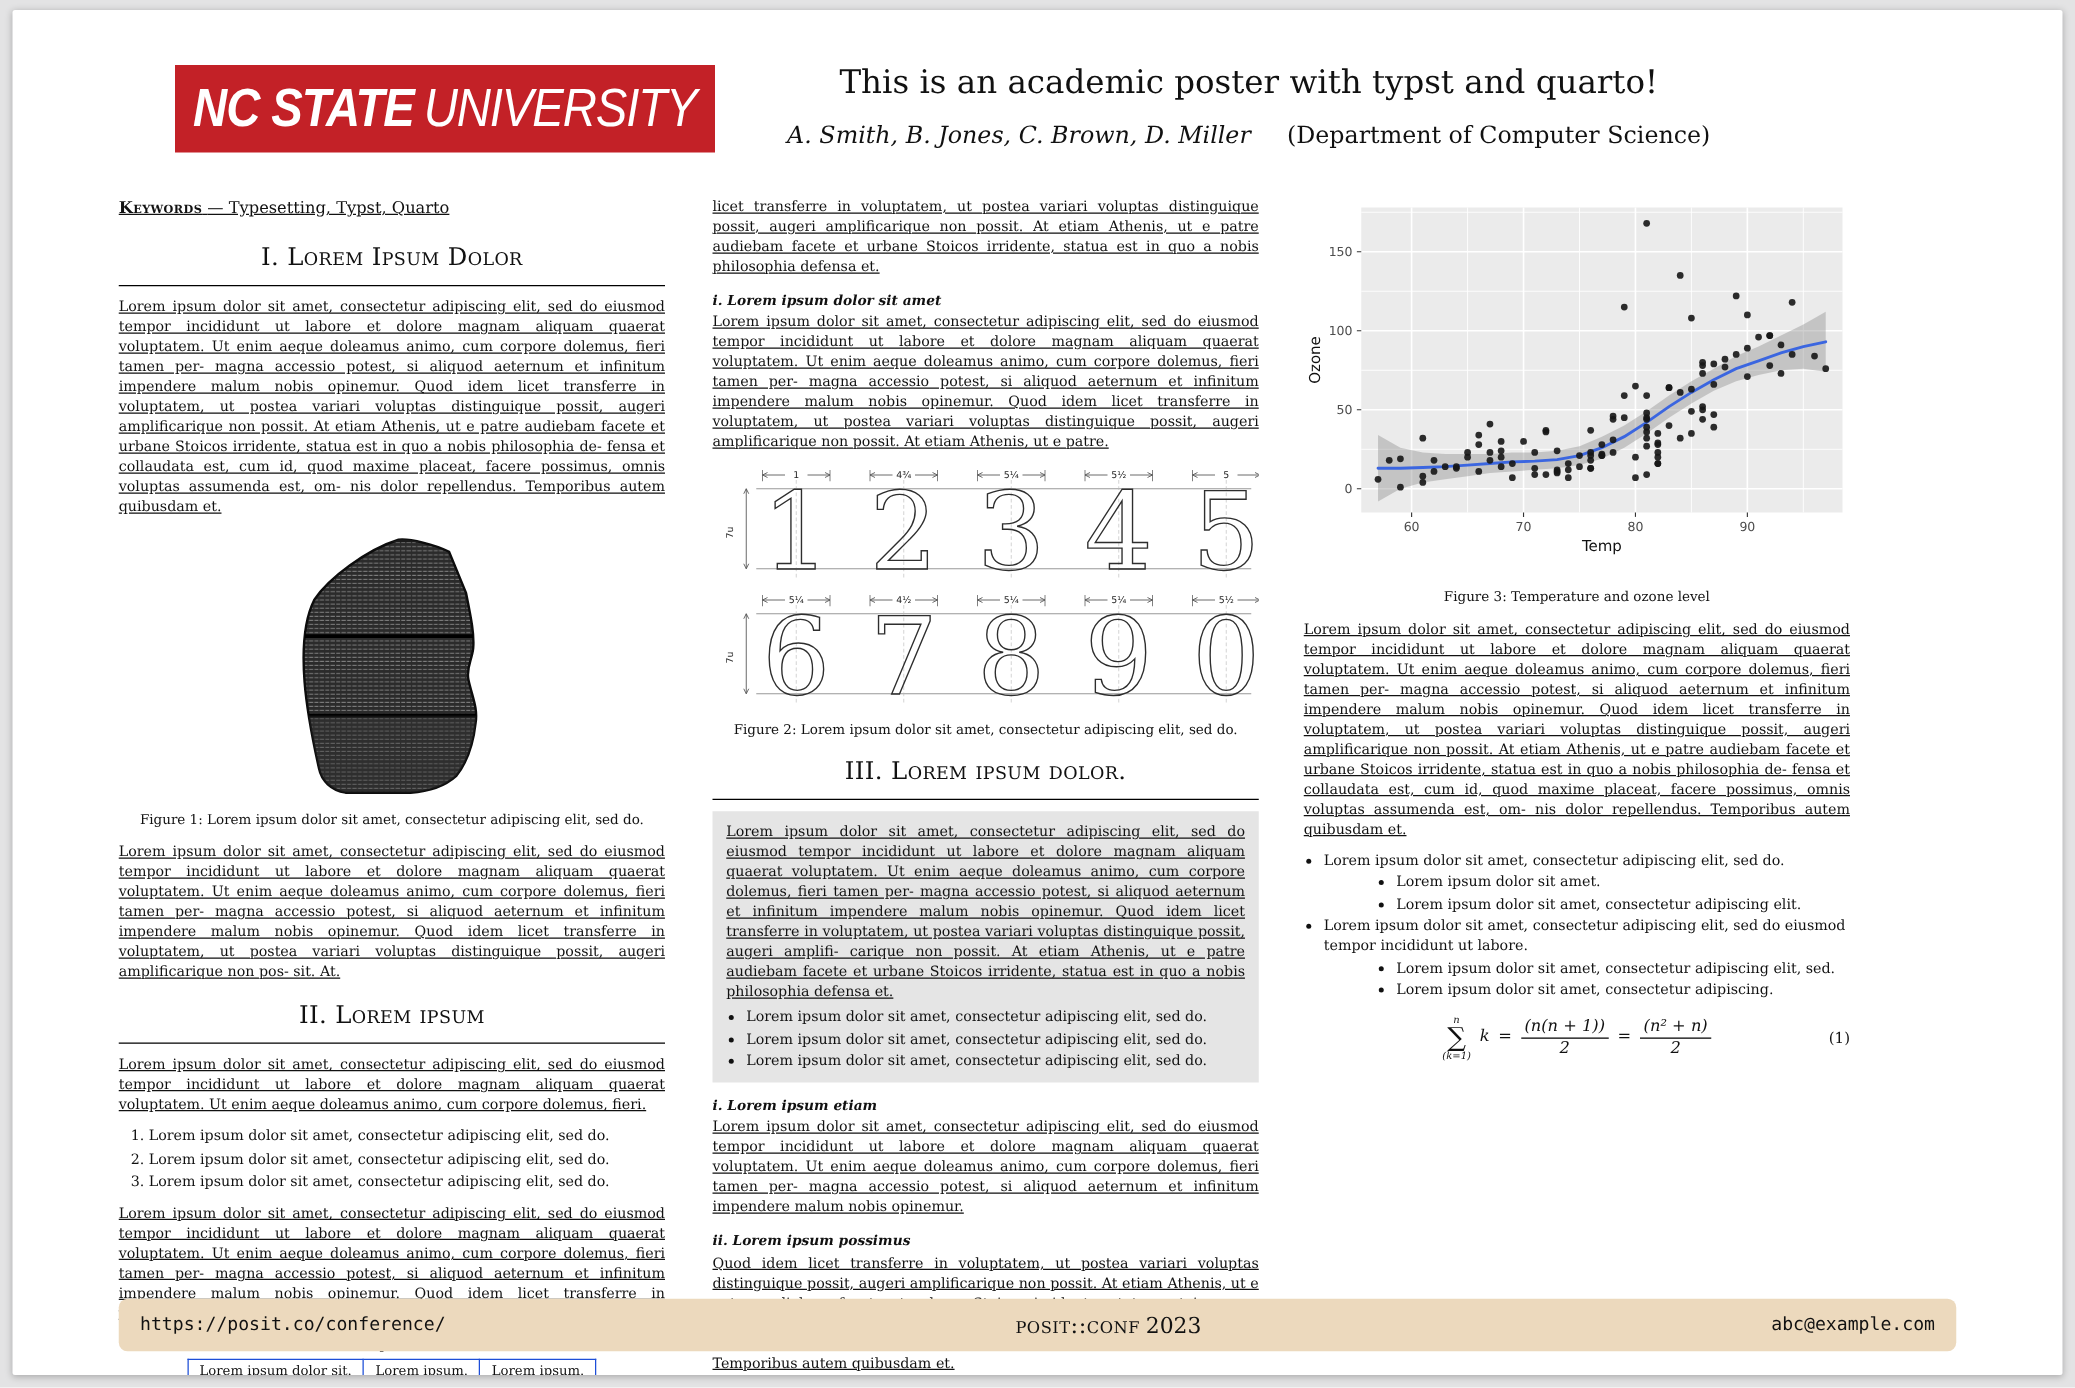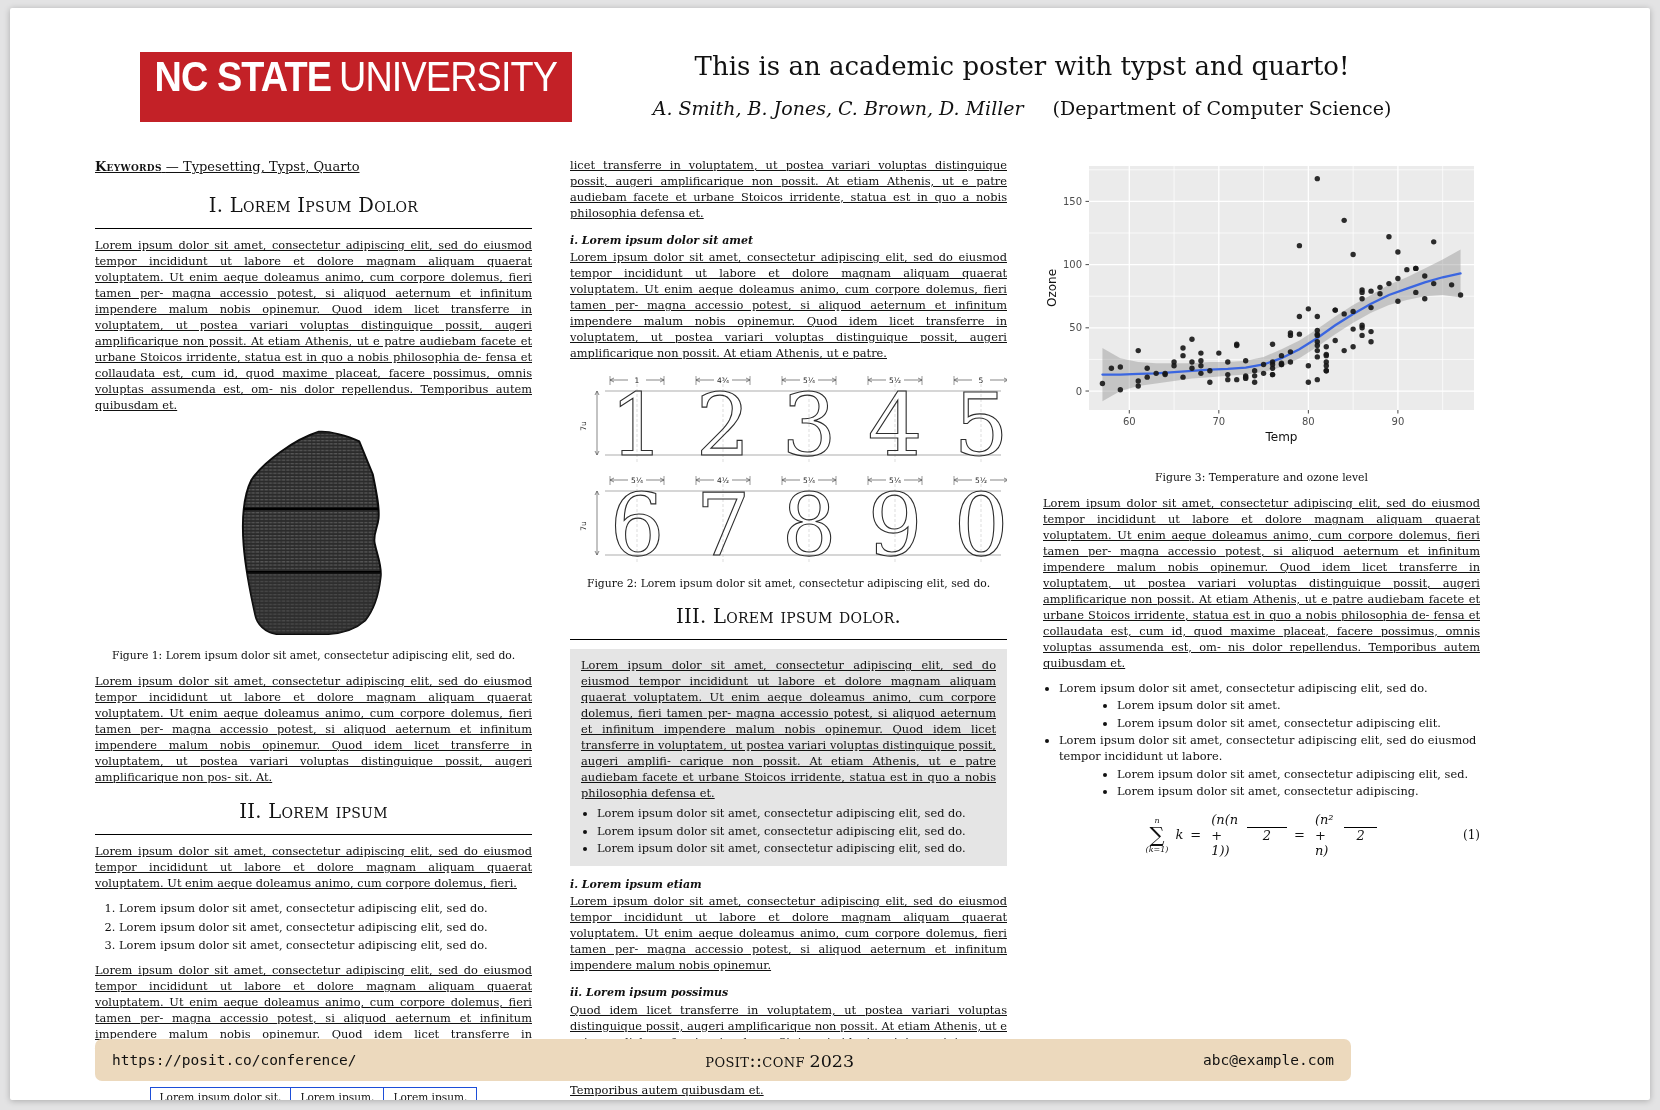--- a/index.html
+++ b/index.html
@@ -2,26 +2,26 @@
 <html><head>
 <meta charset="utf-8">
 <style>
   html,body{margin:0;padding:0;}
   body{width:1660px;height:1110px;background:#e3e3e4;font-family:"DejaVu Serif",serif;color:#111;position:relative;}
   .page{position:absolute;left:10px;top:8px;width:1640px;height:1092px;background:#fff;border-radius:2px;
         box-shadow:0 1px 6px rgba(0,0,0,.25);overflow:hidden;}
 
   
   .logo{position:absolute;left:130px;top:44px;width:432px;height:70px;background:#c32127;
-        display:flex;justify-content:center;}
+        display:flex;align-items:center;justify-content:center;font-style:italic;}
   .logo-text{font-family:"Liberation Sans",sans-serif;color:#fff;font-size:43px;white-space:nowrap;
         transform:scaleX(.88);letter-spacing:-1px;}
   .logo-bold{font-weight:700;margin-right:9px;}
   .logo-light{font-weight:400;}
-  .header-right{position:absolute;left:572px;top:44px;width:880px;text-align:center;}
+  .header-right{position:absolute;left:549px;top:44px;width:880px;text-align:center;}
   .poster-title{font-size:26px;line-height:1.15;}
   .authors-line{margin-top:15px;font-size:19px;}
   .authors{font-style:italic;}
   .affil{margin-left:29px;}
 
   
   .col{position:absolute;top:150px;width:437px;font-size:11.4px;line-height:1.4;text-align:justify;}
   .col1{left:85px;} .col2{left:560px;} .col3{left:1033px;}
   p{margin:0 0 9px;text-decoration:underline;}
   .kw{ text-align:left;font-size:13px;margin-bottom:16px;}
@@ -47,27 +47,27 @@
 
   
   .chart-wrap{margin:2px 0 0;}
   
   .equation-row{display:flex;align-items:center;justify-content:center;gap:7px;margin-top:12px;
         font-size:13px;position:relative;font-style:italic;}
   .sum{display:inline-flex;flex-direction:column;align-items:center;line-height:1;font-style:normal;}
   .sum-top{font-size:8px;font-style:italic;}
   .sum-sigma{font-size:21px;}
   .sum-bot{font-size:8px;font-style:italic;}
-  .frac{display:inline-flex;align-items:center;line-height:1.2;}
+  .frac{display:inline-flex;flex-direction:column;align-items:center;line-height:1.2;}
   .frac-num{padding:0 3px;}
   .frac-den{border-top:1px solid #000;width:100%;text-align:center;}
   .eq-tag{position:absolute;right:0;font-style:normal;font-size:12px;}
 
   
-  .footer{position:absolute;left:85px;top:1031px;width:1256px;height:42px;background:#ecd9bd;border-radius:7px;
+  .footer{position:absolute;left:85px;top:1031px;width:1470px;height:42px;background:#ecd9bd;border-radius:7px;
         display:flex;align-items:center;justify-content:space-between;padding:0 17px;box-sizing:border-box;
         font-family:"DejaVu Sans Mono",monospace;font-size:14.5px;}
   .footer-center{font-family:"DejaVu Serif",serif;}
   .fc-conf{font-variant:small-caps;letter-spacing:.4px;font-size:18px;}
   .fc-year{font-size:17.5px;}
 </style>
 </head>
 <body>
 
 <div class="page">

